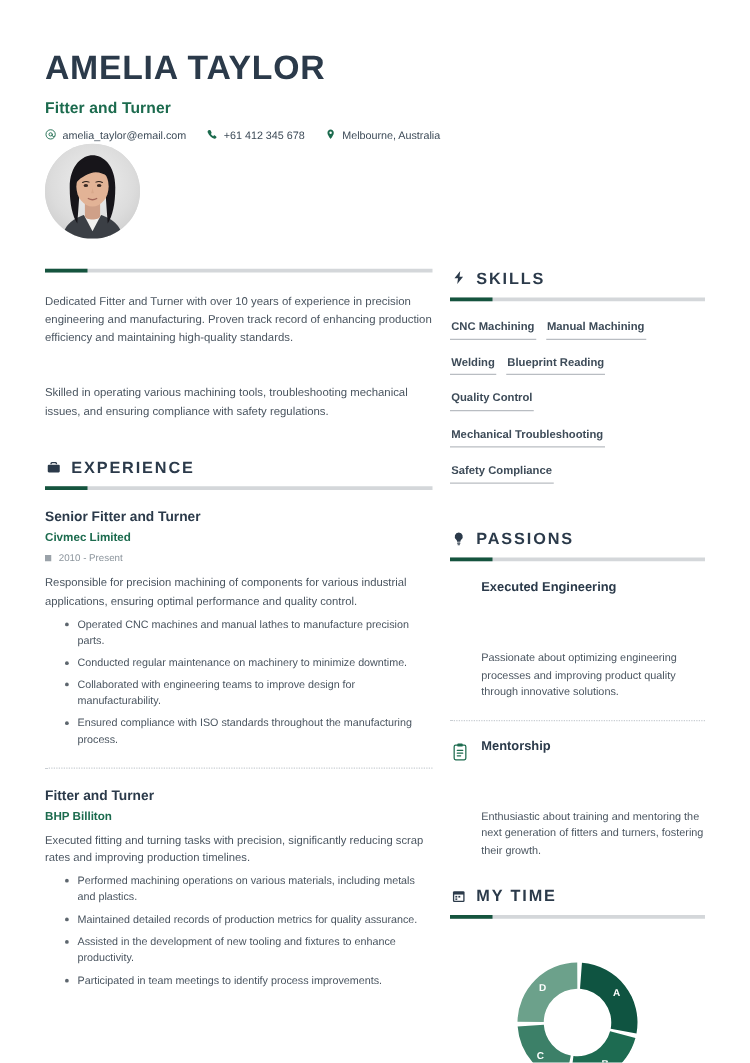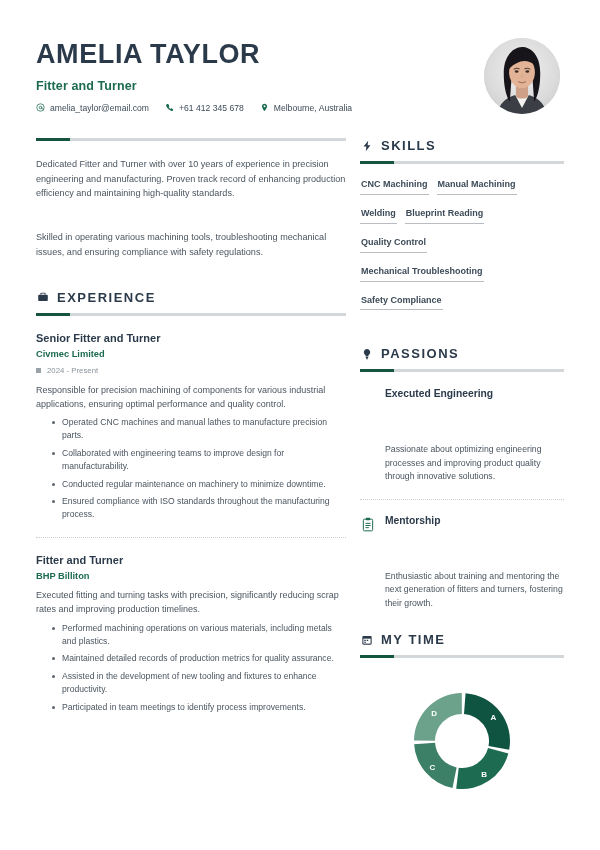--- a/index.html
+++ b/index.html
@@ -15,20 +15,21 @@
     background: #ffffff;
     padding: 30px 36px 0 36px;
   }
 
   
   .header {
     display: flex;
     align-items: flex-start;
     justify-content: space-between;
     padding-top: 6px;
+    flex-direction: column;
   }
   .header-left { flex: 1; padding-top: 4px; }
   .name {
     font-size: 27px;
     font-weight: bold;
     letter-spacing: 0.6px;
     color: #2b3a4a;
     line-height: 1.1;
     margin-bottom: 9px;
   }
@@ -359,27 +360,27 @@
           </span>
           <span class="section-title">EXPERIENCE</span>
         </div>
         <div class="section-rule"></div>
 
         <div class="exp-entry">
           <div class="exp-role">Senior Fitter and Turner</div>
           <div class="exp-company">Civmec Limited</div>
           <div class="exp-date">
             <span class="date-dot"></span>
-            <span>2024 - Present</span>
+            <span>2010 - Present</span>
           </div>
           <p class="exp-desc">Responsible for precision machining of components for various industrial applications, ensuring optimal performance and quality control.</p>
           <ul class="exp-list">
             <li>Operated CNC machines and manual lathes to manufacture precision parts.</li>
+            <li>Conducted regular maintenance on machinery to minimize downtime.</li>
             <li>Collaborated with engineering teams to improve design for manufacturability.</li>
-            <li>Conducted regular maintenance on machinery to minimize downtime.</li>
             <li>Ensured compliance with ISO standards throughout the manufacturing process.</li>
           </ul>
         </div>
 
         <hr class="exp-sep">
 
         <div class="exp-entry">
           <div class="exp-role">Fitter and Turner</div>
           <div class="exp-company">BHP Billiton</div>
           <p class="exp-desc">Executed fitting and turning tasks with precision, significantly reducing scrap rates and improving production timelines.</p>

